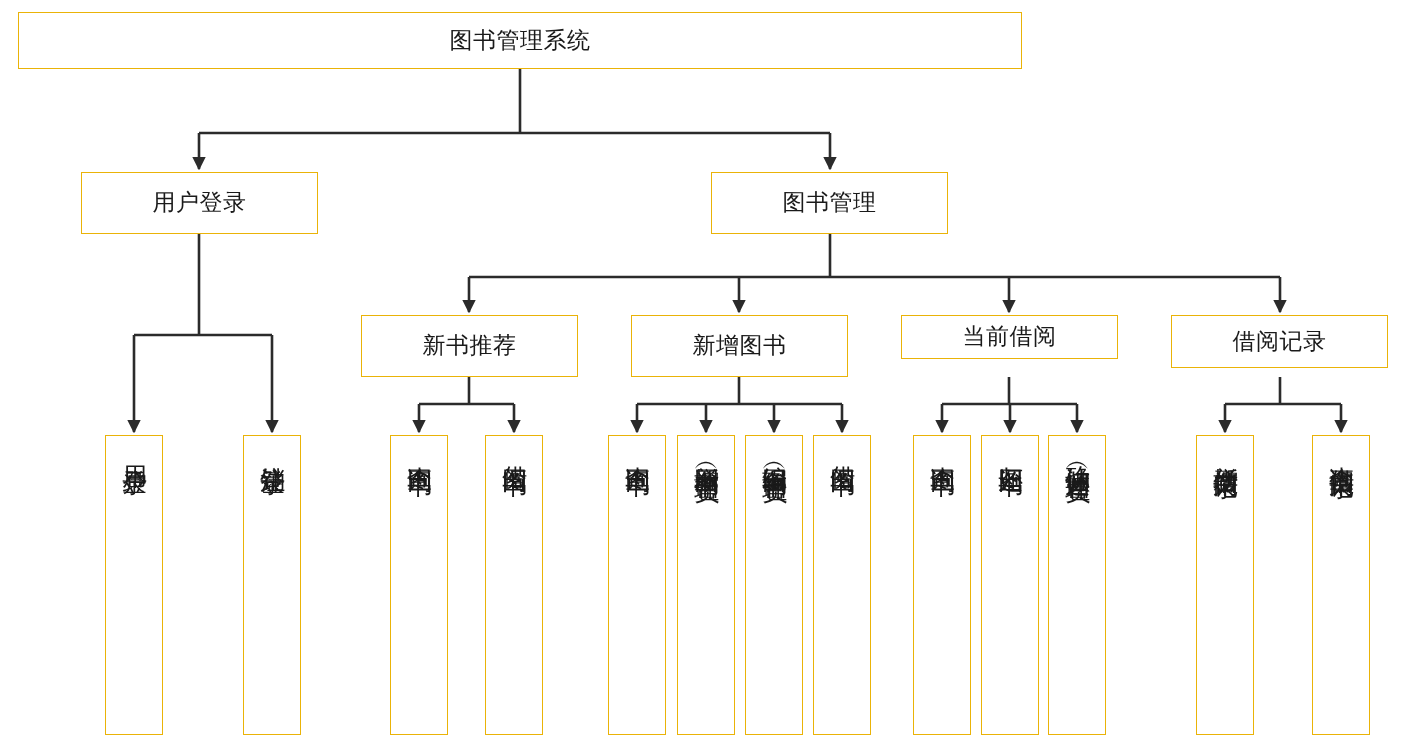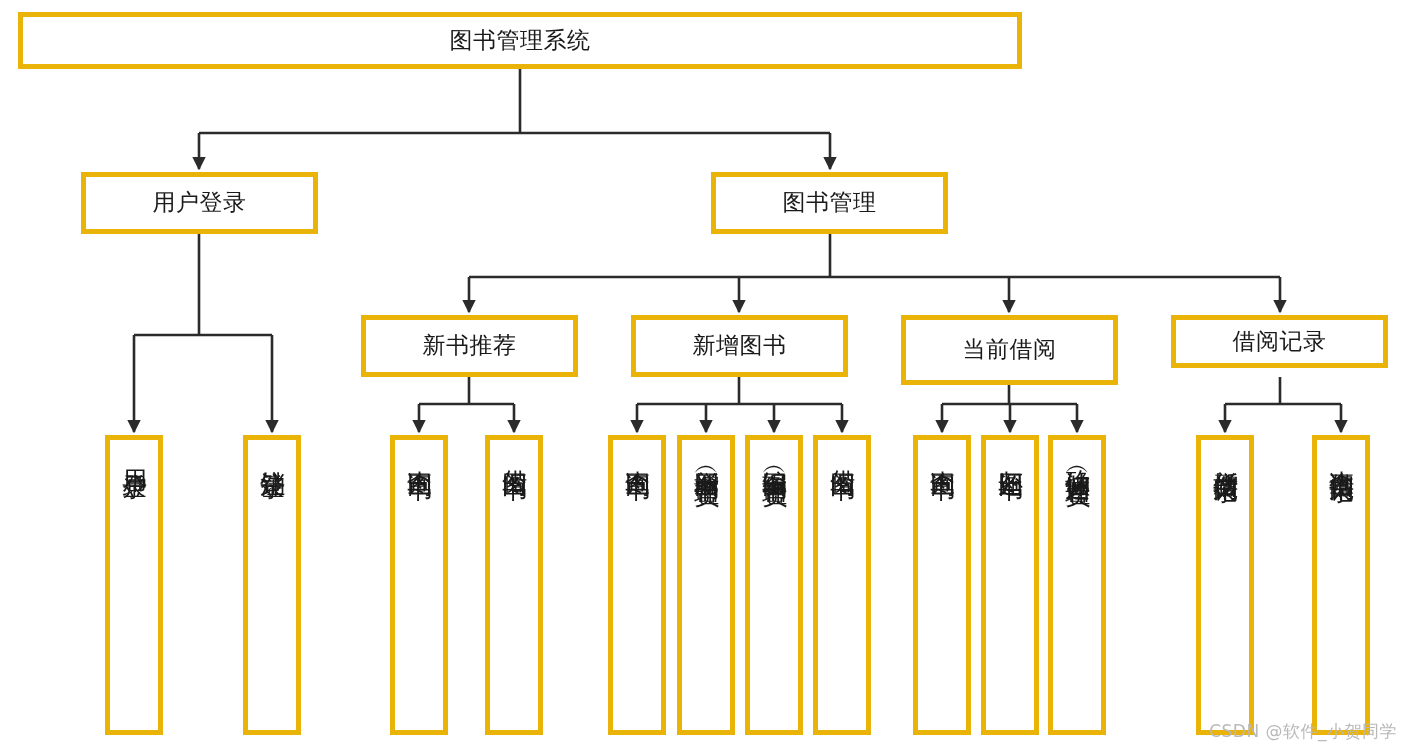--- a/index.html
+++ b/index.html
@@ -23,21 +23,21 @@
     left: 0;
     top: 0;
     width: 1405px;
     height: 747px;
     pointer-events: none;
   }
   .node {
     position: absolute;
     box-sizing: border-box;
     background: #ffffff;
-    border: 5px solid #eab308;
+    border: 1px solid #eab308;
     display: flex;
     align-items: center;
     justify-content: center;
     color: #1a1a1a;
   }
   .node .node-label {
     display: block;
     text-align: center;
     line-height: 1.18;
     letter-spacing: 0.5px;
@@ -140,21 +140,21 @@
   <div class="node horiz" style="left:711px; top:172px; width:237px; height:62px;">
     <span class="node-label">图书管理</span>
   </div>
 
   <div class="node horiz" style="left:361px; top:315px; width:217px; height:62px;">
     <span class="node-label">新书推荐</span>
   </div>
   <div class="node horiz" style="left:631px; top:315px; width:217px; height:62px;">
     <span class="node-label">新增图书</span>
   </div>
-  <div class="node horiz" style="left:901px; top:315px; width:217px; height:70px;">
+  <div class="node horiz" style="left:901px; top:315px; width:217px; height:44px;">
     <span class="node-label">当前借阅</span>
   </div>
   <div class="node horiz" style="left:1171px; top:315px; width:217px; height:53px;">
     <span class="node-label">借阅记录</span>
   </div>
 
   <div class="node vert" style="left:105px; top:435px; width:58px; height:300px;">
     <span class="node-label">用户登录</span>
   </div>
   <div class="node vert" style="left:243px; top:435px; width:58px; height:300px;">
@@ -191,15 +191,14 @@
     <span class="node-label">确认归还（管理员）</span>
   </div>
 
   <div class="node vert" style="left:1196px; top:435px; width:58px; height:300px;">
     <span class="node-label">新增借阅记录</span>
   </div>
   <div class="node vert" style="left:1312px; top:435px; width:58px; height:300px;">
     <span class="node-label">查询借阅记录</span>
   </div>
 
-  <div id="watermark">CSDN @软件_小贺同学</div>
 
 </div>
 
 </body></html>

